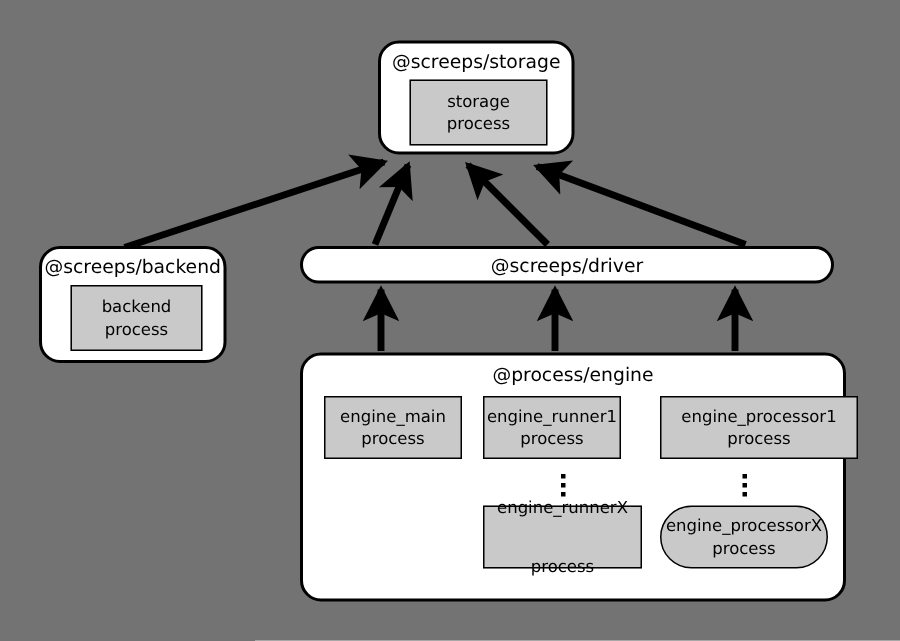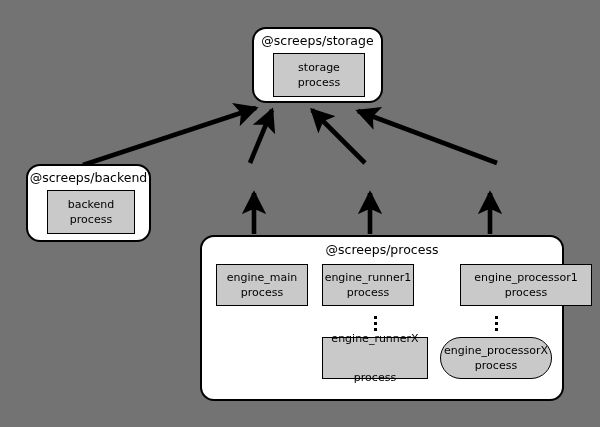--- a/index.html
+++ b/index.html
@@ -85,21 +85,21 @@
   }
   #driver-pkg .pkg-title { position: static; }
 
   
   #engine-pkg { left: 200px; top: 235px; width: 364px; height: 166px; }
   #engine-pkg .pkg-title { top: 6px; }
 
   .engine-proc { height: 42px; text-align: right; }
   #proc-engine-main      { left: 14px;  top: 27px;  width: 92px; }
   #proc-engine-runner1   { left: 120px; top: 27px;  width: 92px; }
-  #proc-engine-processor1{ left: 238px; top: 27px;  width: 132px; margin-left: 20px; }
+  #proc-engine-processor1{ left: 238px; top: 27px;  width: 132px; }
   #proc-engine-runnerx   { left: 120px; top: 100px; width: 106px; gap: 24px; }
   #proc-engine-processorx{ left: 238px; top: 100px; width: 112px; border-radius: 21px; }
 
   
   .vdots {
     position: absolute;
     width: 20px;
     text-align: center;
     font-size: 13px;
     line-height: 5px;
@@ -149,23 +149,26 @@
   </div>
 
   <div class="pkg" id="backend-pkg">
     <div class="pkg-title">@screeps/backend</div>
     <div class="proc" id="backend-proc">
       <span>backend</span>
       <span>process</span>
     </div>
   </div>
 
+  <div class="pkg" id="driver-pkg">
+    <div class="pkg-title">@screeps/driver</div>
+  </div>
 
   <div class="pkg" id="engine-pkg">
-    <div class="pkg-title">@screeps/process</div>
+    <div class="pkg-title">@process/engine</div>
 
     <div class="proc engine-proc" id="proc-engine-main">
       <span>engine_main</span>
       <span>process</span>
     </div>
 
     <div class="proc engine-proc" id="proc-engine-runner1">
       <span>engine_runner1</span>
       <span>process</span>
     </div>

